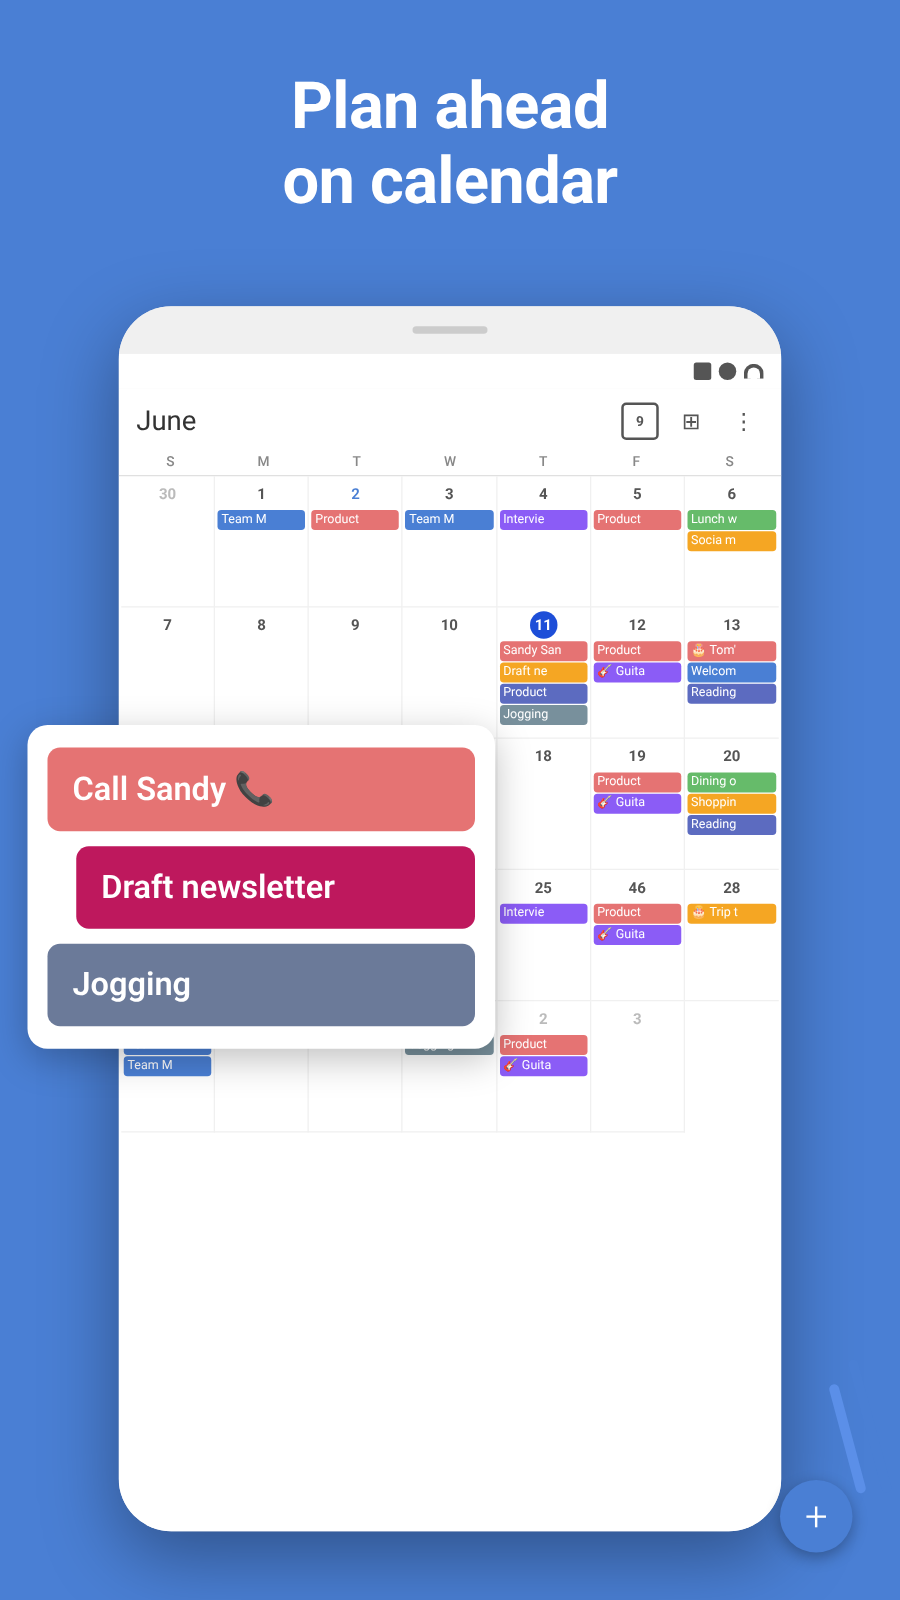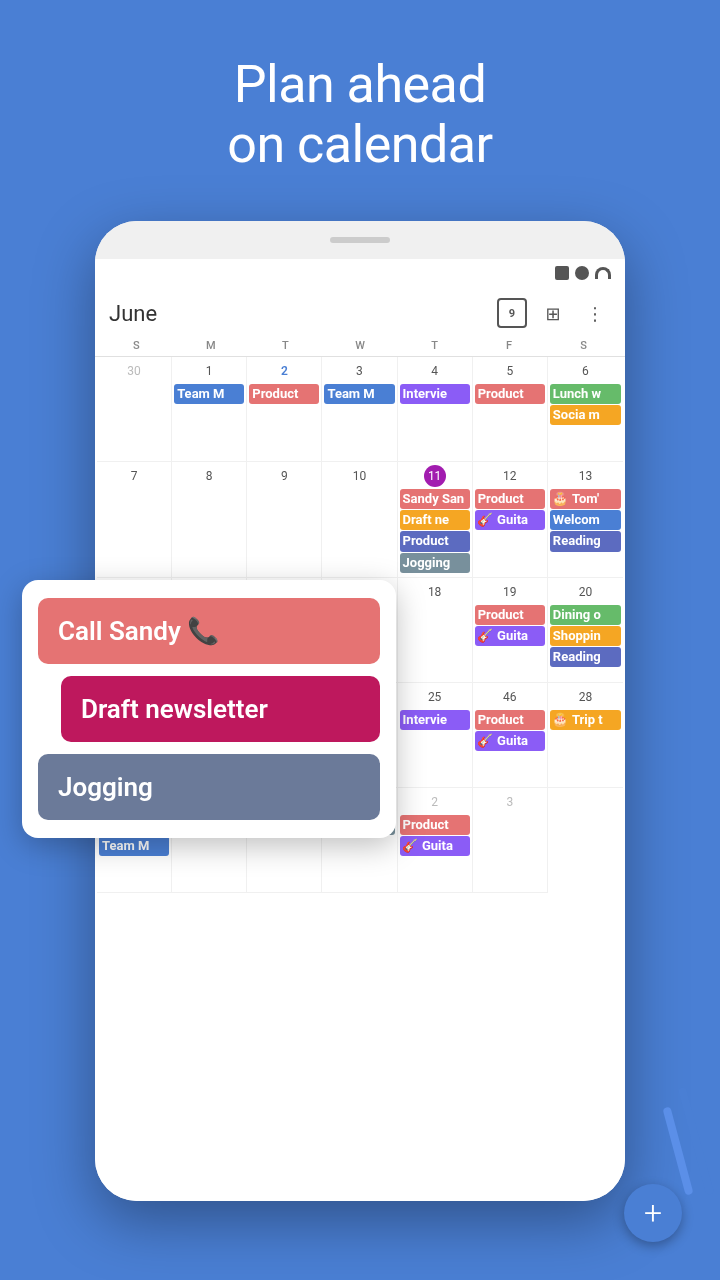--- a/index.html
+++ b/index.html
@@ -10,30 +10,30 @@
       font-family: 'Roboto', Arial, sans-serif;
       overflow: hidden;
       position: relative;
     }
 
     
     .hero-title {
       text-align: center;
       color: white;
       font-size: 52px;
-      font-weight: 400;
+      font-weight: 700;
       line-height: 1.15;
       padding-top: 55px;
       letter-spacing: -0.5px;
     }
 
     
     .phone-frame {
       position: absolute;
-      top: 221px;
+      top: 245px;
       left: 95px;
       width: 530px;
       height: 980px;
       background: #f0f0f0;
       border-radius: 42px;
       box-shadow: 0 20px 60px rgba(0,0,0,0.35);
       overflow: hidden;
     }
     .phone-top-bar {
       background: #f0f0f0;
@@ -151,39 +151,39 @@
     .cal-cell:nth-child(7n) { border-right: none; }
     .cal-day-num {
       font-size: 12px;
       color: #555;
       text-align: center;
       width: 22px;
       height: 22px;
       line-height: 22px;
       margin: 0 auto 2px;
       border-radius: 50%;
-      font-weight: 400;
+      font-weight: 700;
     }
     .cal-day-num.today {
-      background: #a21caf;
+      background: #1d4ed8;
       color: white;
-      font-weight: 400;
+      font-weight: 700;
     }
     .cal-day-num.blue { color: #4a7fd4; font-weight: 600; }
     .cal-day-num.gray { color: #bbb; }
 
     .event-pill {
       border-radius: 3px;
       padding: 1px 3px;
-      font-size: 13px;
+      font-size: 10px;
       margin-bottom: 1px;
       white-space: nowrap;
       overflow: hidden;
       color: white;
-      font-weight: 700;
+      font-weight: 400;
       line-height: 1.4;
     }
     .ev-blue { background: #4a7fd4; }
     .ev-red { background: #e57373; }
     .ev-orange { background: #f5a623; }
     .ev-teal { background: #8b5cf6; }
     .ev-green { background: #66bb6a; }
     .ev-navy { background: #5c6bc0; }
     .ev-slate { background: #78909c; }
 

